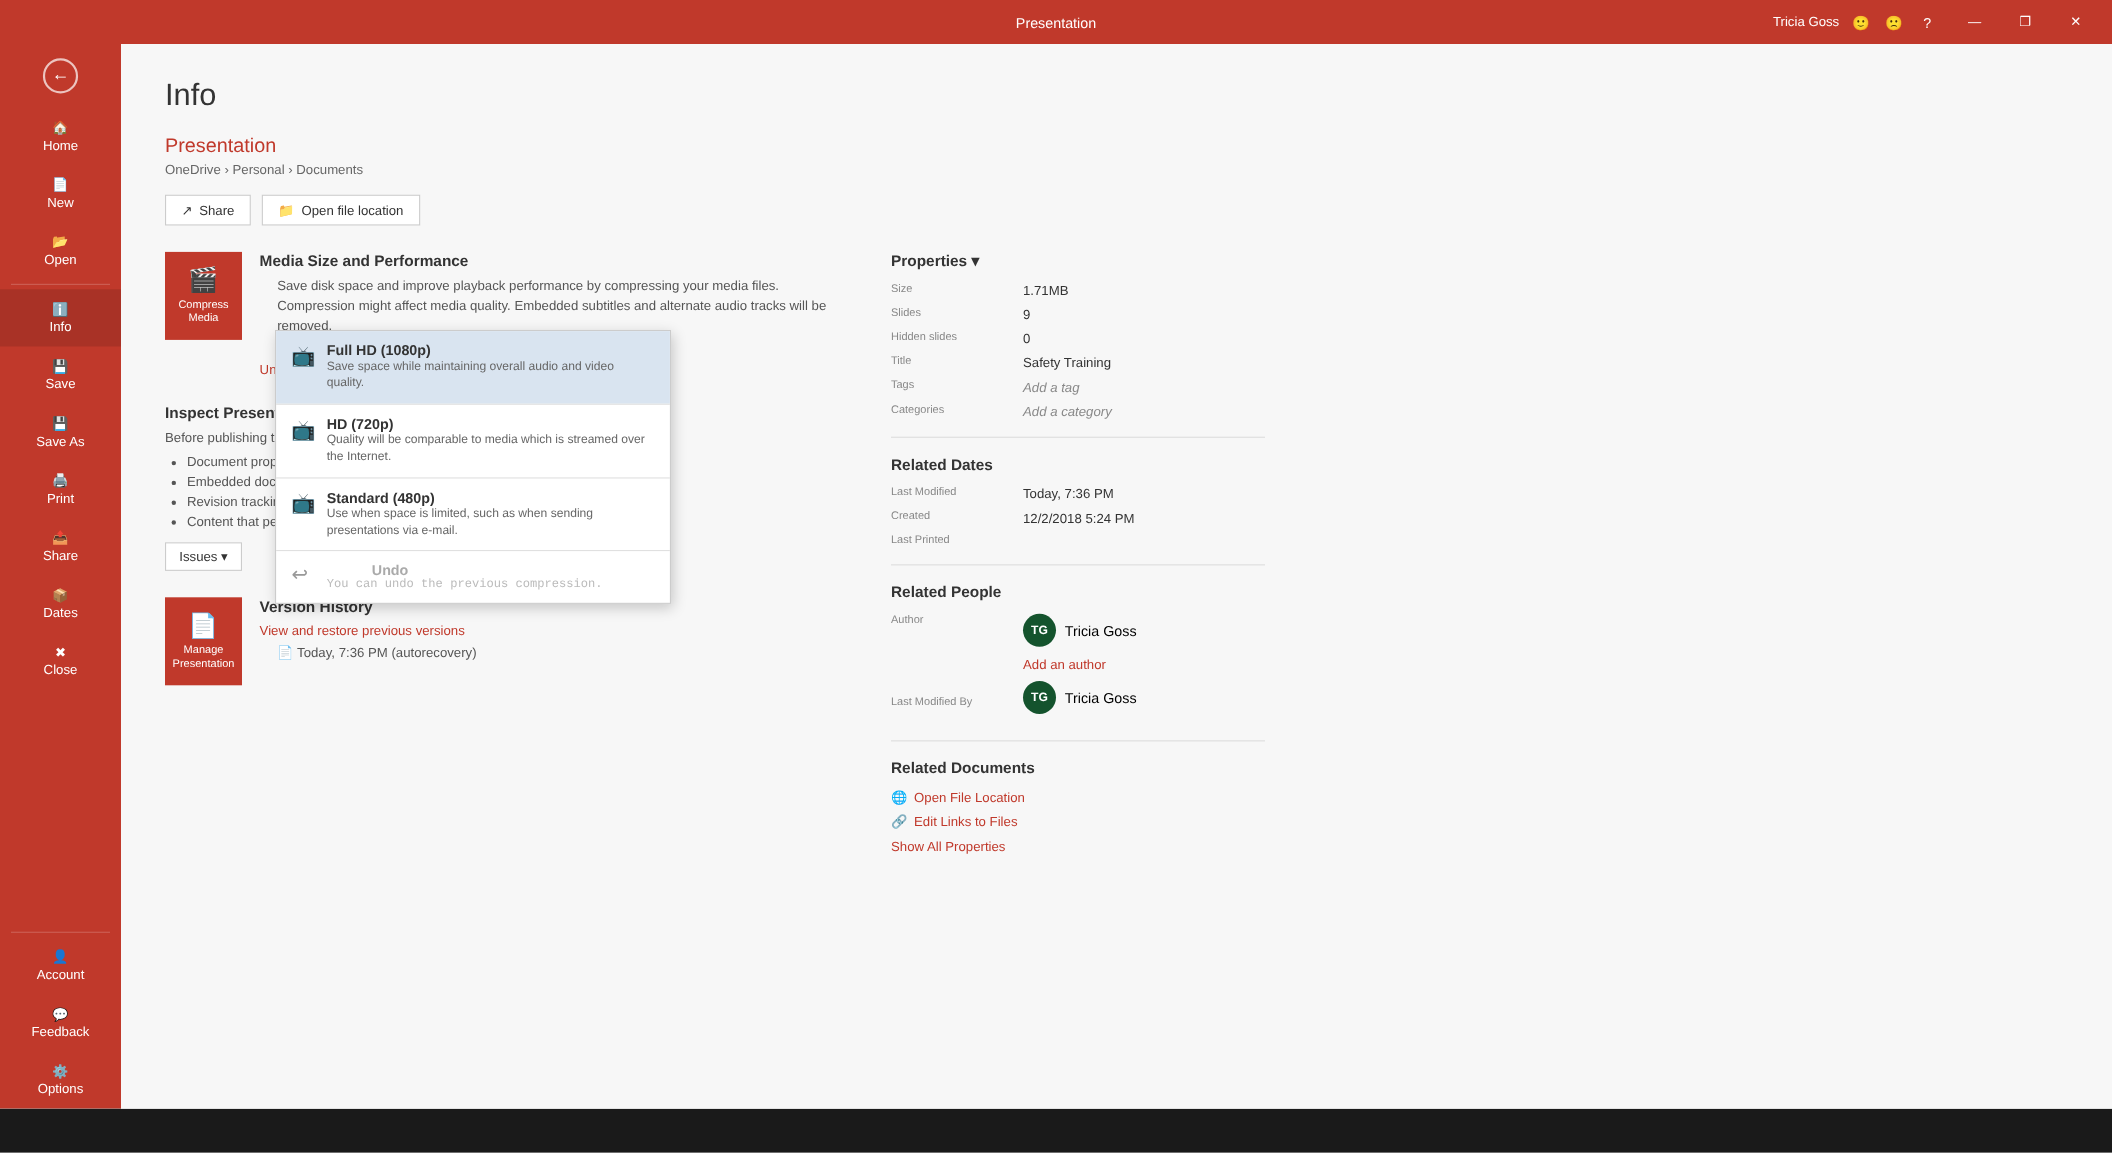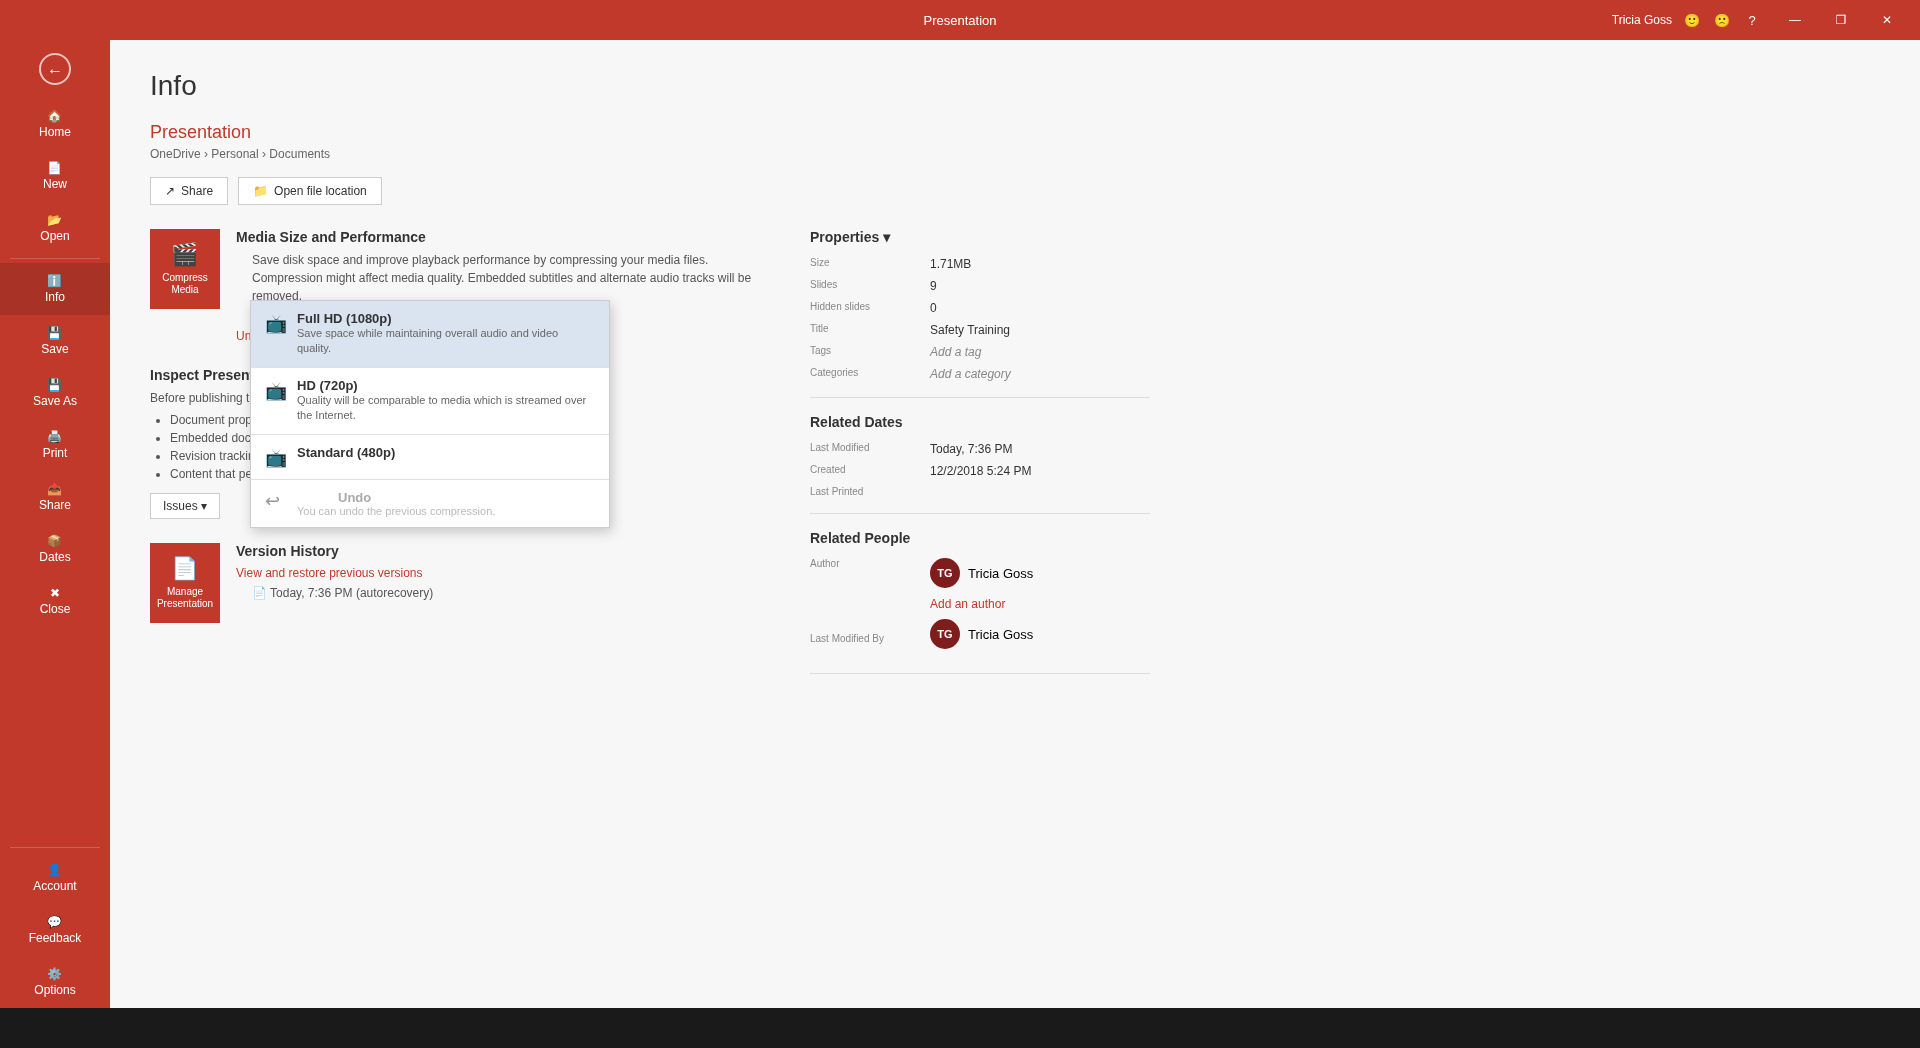--- a/index.html
+++ b/index.html
@@ -297,21 +297,21 @@
       height: 1px;
       background: #ddd;
       margin: 16px 0;
     }
 
     
     .avatar {
       width: 30px;
       height: 30px;
       border-radius: 50%;
-      background: #7f1d1d;
+      background: #14532d;
       display: inline-flex;
       align-items: center;
       justify-content: center;
       color: white;
       font-size: 11px;
       font-weight: 600;
       flex-shrink: 0;
     }
     .person-row {
       display: flex;
@@ -390,20 +390,21 @@
       flex-shrink: 0;
     }
     .dropdown-undo-content h4 {
       font-size: 13px;
       color: #aaa;
       margin-left: 41px;
     }
     .dropdown-undo-content p {
       font-size: 11px;
       color: #bbb;
+      font-family: Liberation Mono, monospace;
     }
 
     
     .taskbar {
       height: 40px;
       background: #1a1a1a;
       flex-shrink: 0;
     }
   </style>
 </head>
@@ -628,20 +629,32 @@
             <span class="prop-label">Last Modified By</span>
             <div class="person-row">
               <div class="avatar">TG</div>
               <span style="font-size:13px;">Tricia Goss</span>
             </div>
           </div>
         </div>
 
         <div class="section-divider"></div>
 
+        <div>
+          <div class="prop-title">Related Documents</div>
+          <a class="doc-link" href="#">
+            <span>🌐</span>
+            <span>Open File Location</span>
+          </a>
+          <a class="doc-link" href="#">
+            <span>🔗</span>
+            <span>Edit Links to Files</span>
+          </a>
+          <a class="show-all-link" href="#">Show All Properties</a>
+        </div>
 
       </div>
     </div>
 
     <div class="compress-dropdown">
       <div class="dropdown-item selected">
         <div class="dropdown-item-icon">📺</div>
         <div class="dropdown-item-content">
           <h4>Full HD (1080p)</h4>
           <p>Save space while maintaining overall audio and video quality.</p>
@@ -653,20 +666,21 @@
         <div class="dropdown-item-content">
           <h4>HD (720p)</h4>
           <p>Quality will be comparable to media which is streamed over the Internet.</p>
         </div>
       </div>
       <div class="dropdown-divider"></div>
       <div class="dropdown-item">
         <div class="dropdown-item-icon">📺</div>
         <div class="dropdown-item-content">
           <h4>Standard (480p)</h4>
+          <p>Use when space is limited, such as when sending presentations via e-mail.</p>
         </div>
       </div>
       <div class="dropdown-divider"></div>
       <div class="dropdown-undo">
         <div class="dropdown-undo-icon">↩</div>
         <div class="dropdown-undo-content">
           <h4>Undo</h4>
           <p>You can undo the previous compression.</p>
         </div>
       </div>

